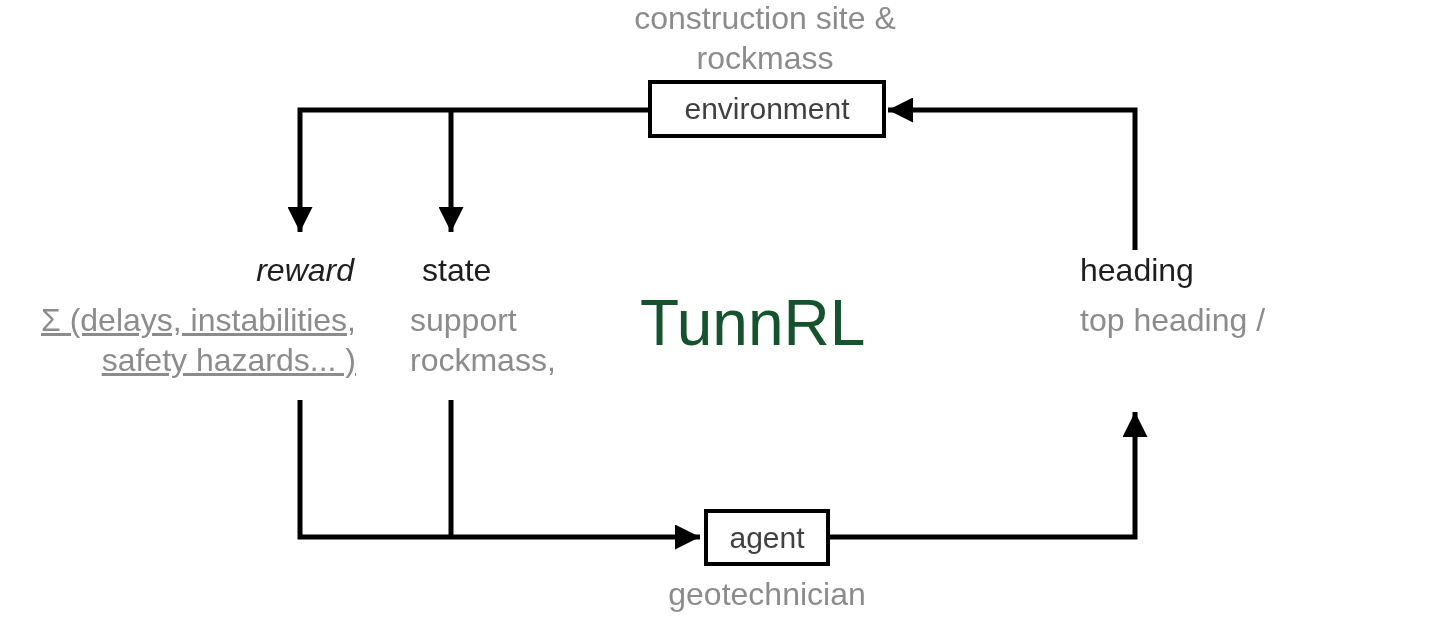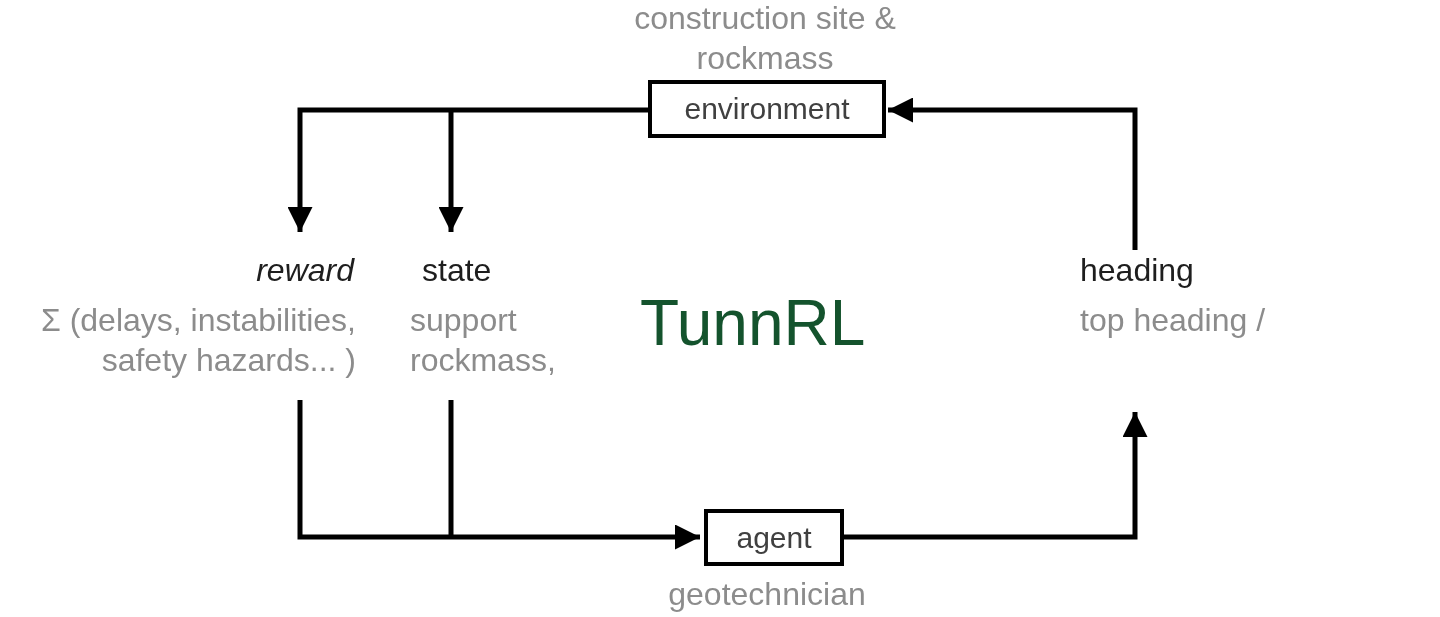--- a/index.html
+++ b/index.html
@@ -37,35 +37,35 @@
 <div class="t gray" style="left:560px; top:-2px; width:410px; text-align:center;">
   <div>construction site &amp;</div>
   <div>rockmass</div>
 </div>
 
 <div class="box" style="left:648px; top:80px; width:238px; height:58px;">
   <span>environment</span>
 </div>
 
 <div class="t dark" style="right:1086px; top:250px; text-align:right;font-style:italic;">reward</div>
-<div class="t gray" style="right:1084px; top:300px; text-align:right;">
+<div class="t gray" style="right:1084px; top:300px; text-align:right;text-decoration:underline;">
   <div>Σ (delays, instabilities,</div>
   <div>safety hazards... )</div>
 </div>
 
 <div class="t dark" style="left:410px; top:250px;margin-left:12px;">state</div>
 <div class="t gray" style="left:410px; top:300px;">
   <div>support</div>
   <div>rockmass,</div>
 </div>
 
 <div class="title" style="left:640px; top:288px;">TunnRL</div>
 
 <div class="t dark" style="left:1080px; top:250px;">heading</div>
 <div class="t gray" style="left:1080px; top:300px;">
   <div>top heading /</div>
 </div>
 
-<div class="box" style="left:704px; top:509px; width:140px; height:57px;">
+<div class="box" style="left:704px; top:509px; width:126px; height:57px;">
   <span>agent</span>
 </div>
 
 <div class="t gray" style="left:600px; top:574px; width:334px; text-align:center;">geotechnician</div>
 
 </body></html>

